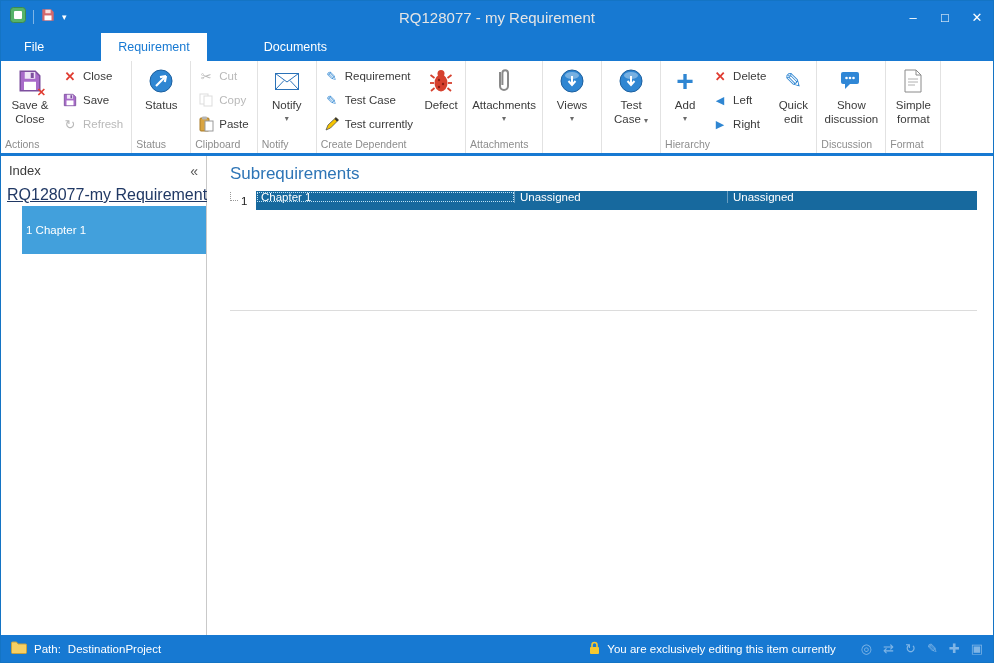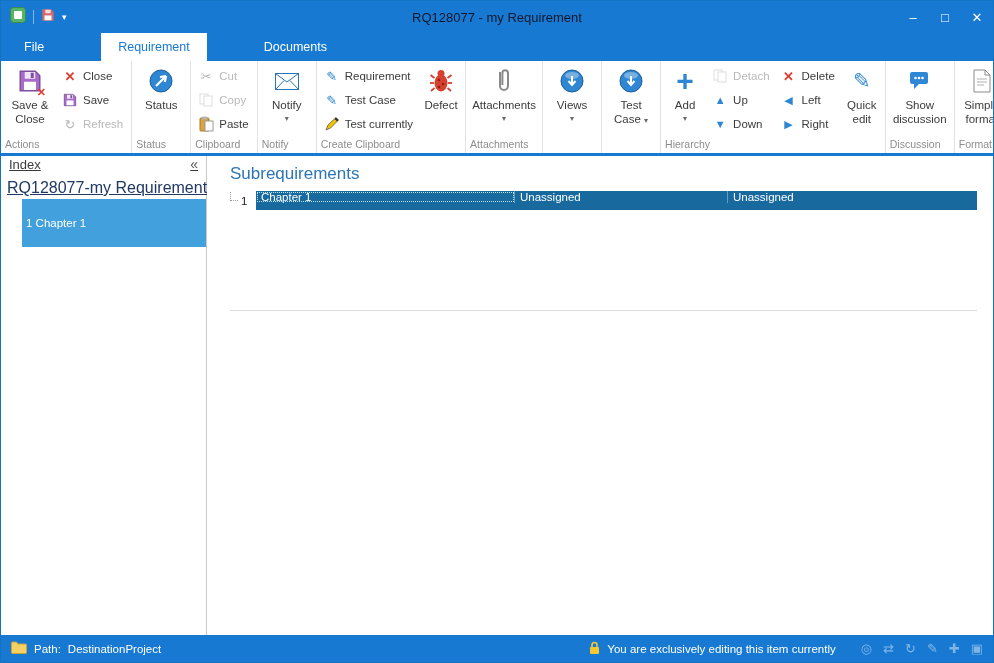--- a/index.html
+++ b/index.html
@@ -4,21 +4,21 @@
 <style>
   * { box-sizing: border-box; margin: 0; padding: 0; }
   html,body { font-family: "Liberation Sans", sans-serif; }
   .window { width: 994px; height: 663px; border: 1px solid #1474c4; position: relative; background: #fff; overflow: hidden; }
 
   
   .titlebar { height: 32px; background: #1779d2; display: flex; align-items: center; position: relative; color: #fff; }
   .qat { display: flex; align-items: center; gap: 7px; padding-left: 9px; z-index: 2; }
   .qat-sep { width: 1px; height: 14px; background: rgba(255,255,255,.45); }
   .qat .chev { font-size: 9px; color: #fff; }
-  .titlebar-title { position: absolute; left: 0; right: 0; text-align: center; font-size: 13px; color: #0f172a; pointer-events: none; }
+  .titlebar-title { position: absolute; left: 0; right: 0; text-align: center; font-size: 15px; color: #e5e5e5; pointer-events: none; }
   .win-controls { margin-left: auto; display: flex; z-index: 2; }
   .win-btn { width: 32px; height: 32px; display: flex; align-items: center; justify-content: center; font-size: 13px; color: #fff; }
 
   
   .tabrow { height: 28px; background: #1779d2; display: flex; padding-left: 6px; gap: 40px; }
   .tab { color: #fff; font-size: 12.5px; padding: 0 17px; display: flex; align-items: center; cursor: default; }
   .tab.selected { background: #fff; color: #1779d2; }
 
   
   .ribbon { height: 92px; display: flex; background: #fff; overflow: hidden; }
@@ -38,21 +38,21 @@
   .red-x { color: #e03c31; font-weight: bold; font-size: 13px; }
   .blue-glyph { color: #2f86d2; }
   .plus-glyph { font-size: 30px; font-weight: bold; color: #2f86d2; line-height: 26px; }
   .pencil-big { font-size: 21px; color: #2f86d2; }
   .icon-overlay-wrap { position: relative; display: inline-flex; }
   .icon-overlay-wrap .ovl { position: absolute; right: -4px; bottom: -2px; font-size: 11px; }
 
   
   .body-area { position: absolute; top: 155px; left: 0; right: 0; bottom: 27px; display: flex; background: #fff; }
   .sidebar { width: 206px; border-right: 1px solid #c9c9c9; display: flex; flex-direction: column; }
-  .sidebar-header { display: flex; align-items: flex-end; justify-content: space-between; padding: 0 8px 4px; font-size: 13px; color: #3b3b3b; text-decoration: underline; }
+  .sidebar-header { display: flex; align-items: flex-start; justify-content: space-between; padding: 7px 8px 4px; font-size: 13px; color: #3b3b3b; }
   .collapse-btn { color: #555; font-size: 14px; cursor: default; }
   .tree-item-root { font-size: 16px; font-weight: normal; text-decoration: underline; color: #203864; padding: 3px 4px 2px 6px; white-space: nowrap; cursor: default; }
   .tree-item-child { margin-left: 21px; background: #42a0dc; color: #fff; font-size: 11.5px; padding: 18px 4px; cursor: default; }
 
   .main { flex: 1; position: relative; background: #fff; }
   .main-heading { color: #2e75b6; font-size: 17px; padding: 8px 0 7px 23px; }
   .row-line { display: flex; align-items: center; margin: 0 16px 0 23px; }
   .row-index { width: 26px; display: flex; align-items: center; font-size: 11.5px; color: #222; }
   .tree-elbow { width: 8px; height: 9px; border-left: 1px dotted #9a9a9a; border-bottom: 1px dotted #9a9a9a; margin-right: 3px; transform: translateY(-4px); }
   .sel-row { flex: 1; display: flex; align-items: flex-start; background: #17699e; color: #fff; font-size: 11.5px; height: 19px; }
@@ -243,21 +243,21 @@
                 <g fill="#8c1f14">
                   <circle cx="10" cy="12" r="1.2"></circle>
                   <circle cx="14" cy="16" r="1.2"></circle>
                   <circle cx="10" cy="19" r="1.2"></circle>
                 </g>
               </svg>
             </span>
           <span>Defect</span>
         </div>
       </div>
-      <div class="rgroup-caption">Create Clipboard</div>
+      <div class="rgroup-caption">Create Dependent</div>
     </div>
 
     <div class="rgroup">
       <div class="rgroup-body">
         <div class="bigbtn" style="width:72px">
           <span class="bicon">
               <svg width="20" height="28" viewBox="0 0 20 28">
                 <path d="M6 5 v14 a4 4 0 0 0 8 0 V6 a2.8 2.8 0 0 0 -5.6 0 v12" fill="none" stroke="#8a8a8a" stroke-width="2"></path>
               </svg>
             </span>
@@ -300,39 +300,20 @@
       </div>
       <div class="rgroup-caption"></div>
     </div>
 
     <div class="rgroup">
       <div class="rgroup-body">
         <div class="bigbtn" style="width:44px">
           <span class="bicon plus-glyph">+</span>
           <span>Add</span>
           <span class="arrow">▾</span>
-        </div>
-        <div class="stack">
-          <div class="smallbtn disabled">
-            <span class="sicon">
-                <svg width="14" height="14" viewBox="0 0 14 14">
-                  <rect x="1" y="1" width="8" height="10" fill="#fff" stroke="#b5b5b5"></rect>
-                  <rect x="5" y="3" width="8" height="10" fill="#fff" stroke="#b5b5b5"></rect>
-                </svg>
-              </span>
-            <span>Detach</span>
-          </div>
-          <div class="smallbtn">
-            <span class="sicon blue-glyph" style="font-size:11px">▲</span>
-            <span>Up</span>
-          </div>
-          <div class="smallbtn">
-            <span class="sicon blue-glyph" style="font-size:11px">▼</span>
-            <span>Down</span>
-          </div>
         </div>
         <div class="stack">
           <div class="smallbtn">
             <span class="sicon red-x">✕</span>
             <span>Delete</span>
           </div>
           <div class="smallbtn">
             <span class="sicon blue-glyph" style="font-size:11px">◀</span>
             <span>Left</span>
           </div>

